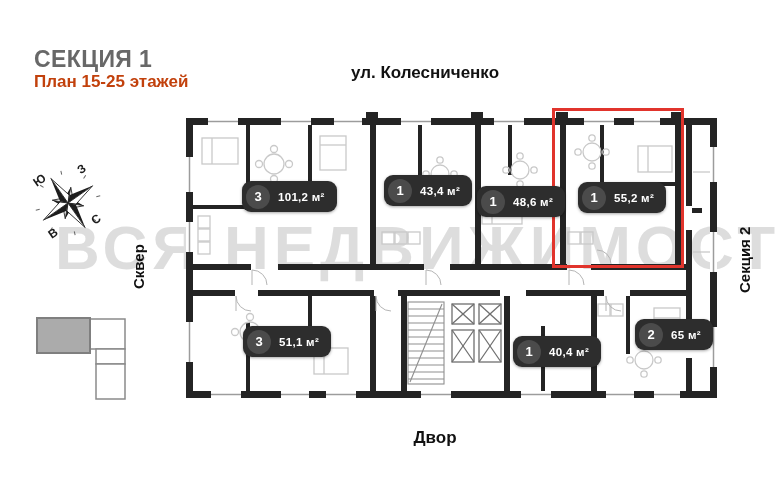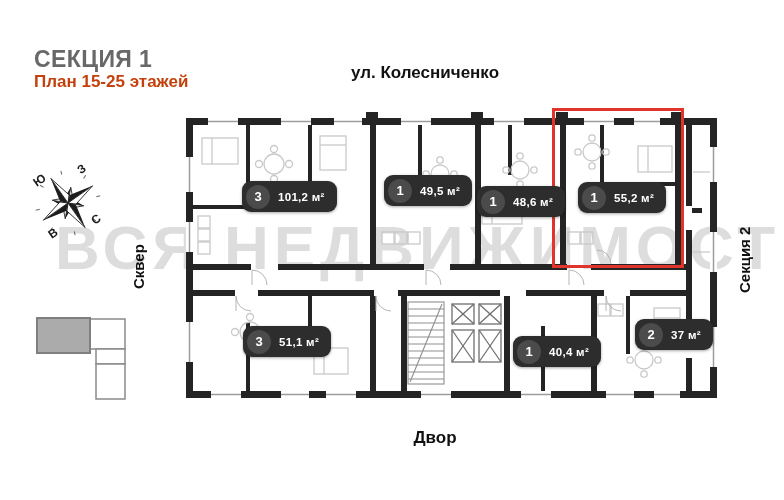--- a/index.html
+++ b/index.html
@@ -427,36 +427,36 @@
   </svg>
 
   <div class="abs highlight-box"></div>
 
   <div class="apt-badge b1">
     <span class="apt-rooms">3</span>
     <span class="apt-area">101,2 м²</span>
   </div>
   <div class="apt-badge b2">
     <span class="apt-rooms">1</span>
-    <span class="apt-area">49,5 м²</span>
+    <span class="apt-area">43,4 м²</span>
   </div>
   <div class="apt-badge b3">
     <span class="apt-rooms">1</span>
     <span class="apt-area">48,6 м²</span>
   </div>
   <div class="apt-badge b4">
     <span class="apt-rooms">1</span>
     <span class="apt-area">55,2 м²</span>
   </div>
   <div class="apt-badge b5">
     <span class="apt-rooms">3</span>
     <span class="apt-area">51,1 м²</span>
   </div>
   <div class="apt-badge b6">
     <span class="apt-rooms">1</span>
     <span class="apt-area">40,4 м²</span>
   </div>
   <div class="apt-badge b7">
     <span class="apt-rooms">2</span>
-    <span class="apt-area">37 м²</span>
+    <span class="apt-area">65 м²</span>
   </div>
 
 </div>
 
 </body></html>

